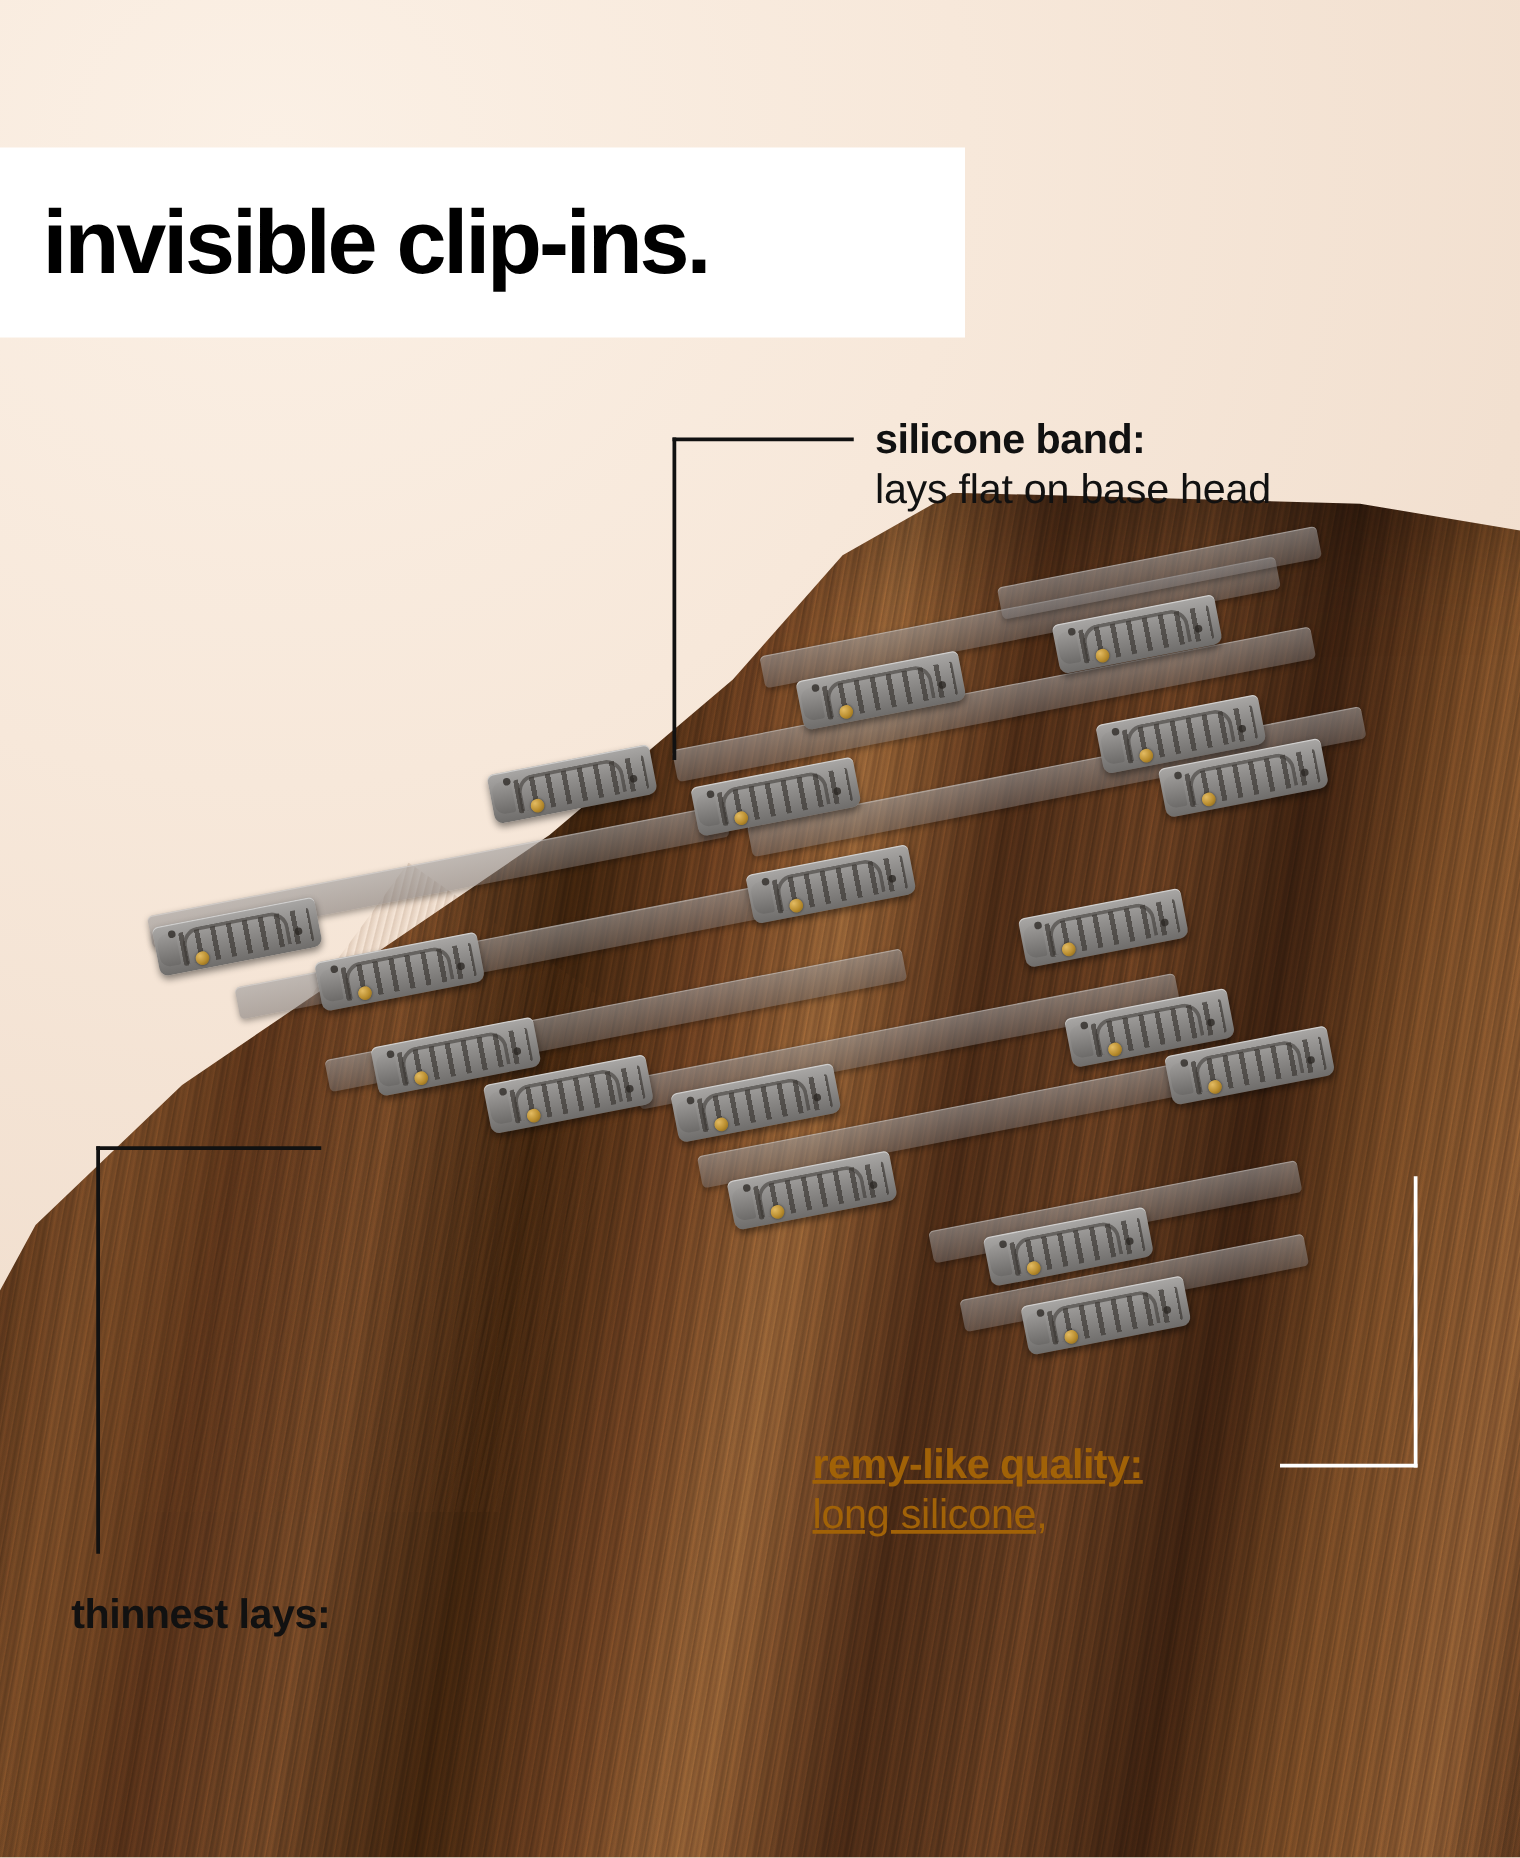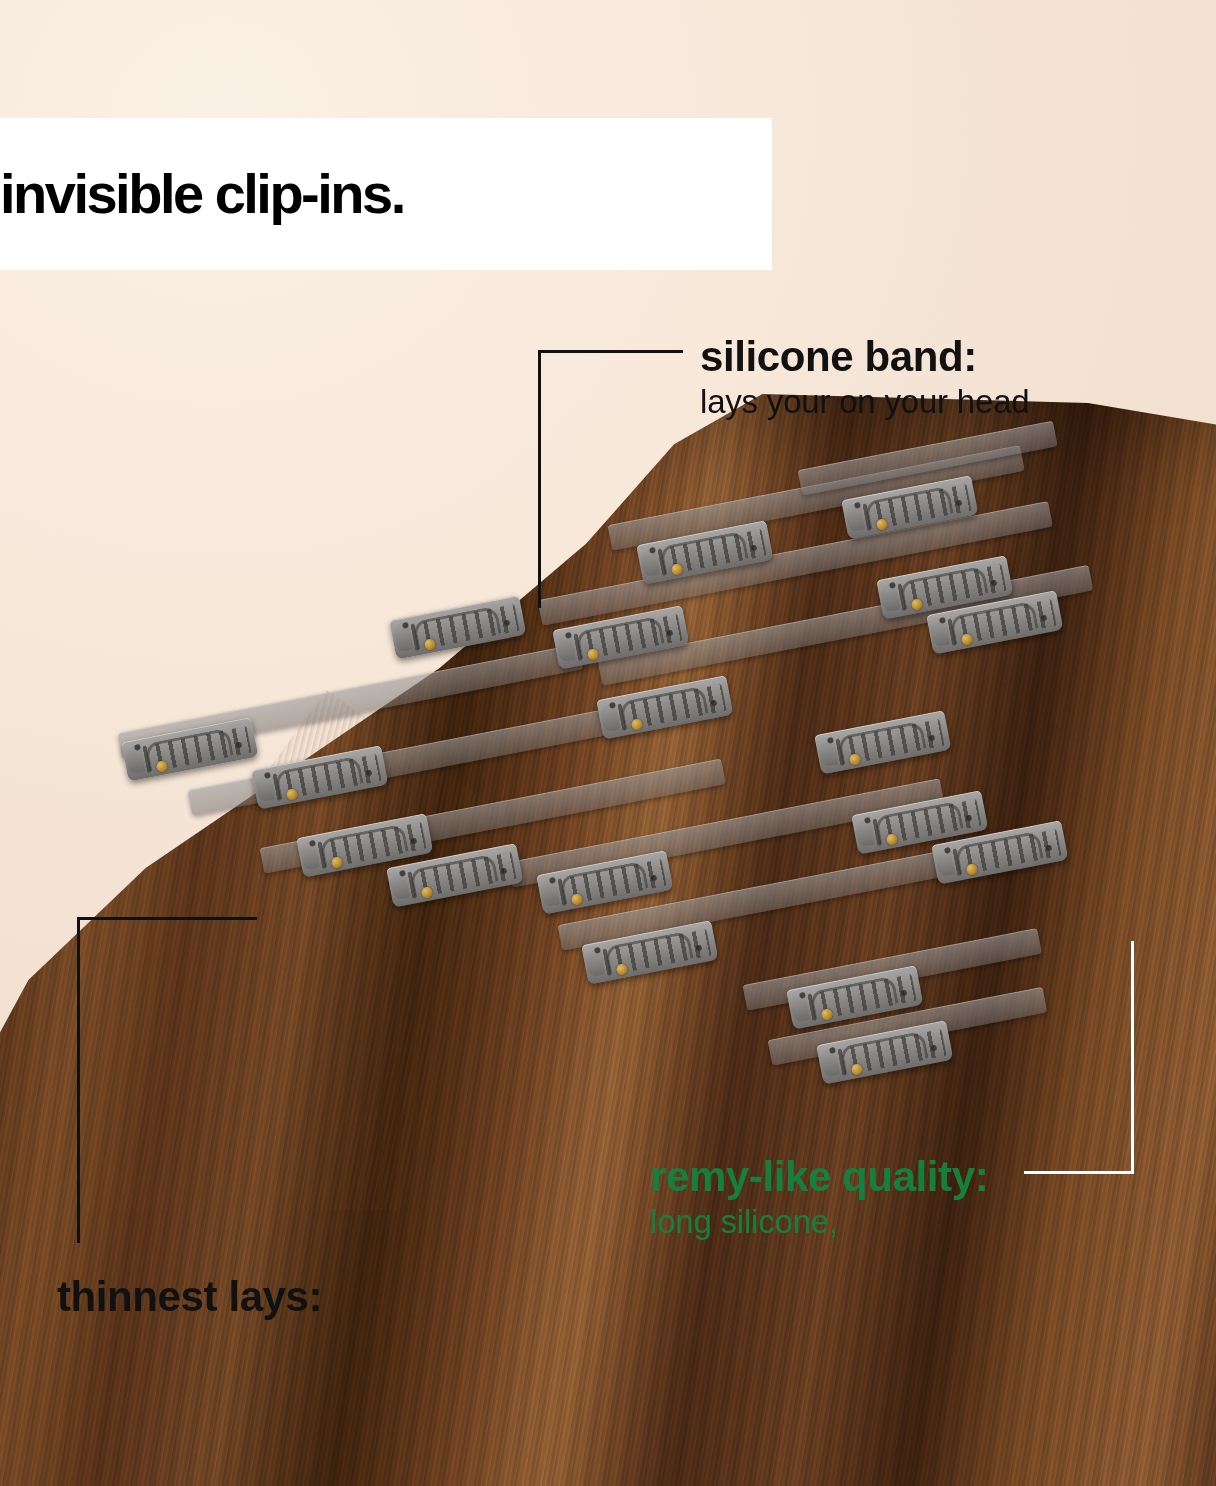--- a/index.html
+++ b/index.html
@@ -154,44 +154,45 @@
 
   
   .title-banner{
     position:absolute;
     left:0; top:118px;
     width:772px; height:152px;
     background:#ffffff;
     display:flex; align-items:center;
   }
   .title-text{
-    font-size:56px;
+    font-size:72px;
     font-weight:700;
     letter-spacing:-2.5px;
     color:#000000;
+    padding-left:34px;
     line-height:1;
     white-space:nowrap;
   }
 
   
   .callout{ position:absolute; }
   .callout .head{
     font-weight:700;
-    font-size:42px;
+    font-size:33px;
     letter-spacing:-0.4px;
     line-height:1.18;
   }
   .callout .body{
     font-weight:400;
     font-size:33px;
     letter-spacing:-0.2px;
     line-height:1.20;
   }
   .dark .head, .dark .body { color:#111111; }
-  .light .head, .light .body { color:#15803d; }
+  .light .head, .light .body { color:#a16207;text-decoration:underline; }
 
   #callout-silicone{ left:700px; top:332px; width:470px; }
   #callout-thinnest{ left:57px; top:1272px; width:400px; }
   #callout-remy{ left:650px; top:1152px; width:420px; }
 
   
   .leader{ position:absolute; }
   .leader .h, .leader .v { position:absolute; background:#111; }
   .leader.white .h, .leader.white .v { background:#ffffff; }
   .leader .h{ height:3px; }
@@ -408,21 +409,21 @@
     <div class="h"></div>
     <div class="v"></div>
   </div>
   <div class="leader white" id="leader-remy">
     <div class="v"></div>
     <div class="h"></div>
   </div>
 
   <div class="callout dark" id="callout-silicone">
     <div class="head">silicone band:</div>
-    <div class="body">lays your on your head</div>
+    <div class="body">lays flat on base head</div>
   </div>
 
   <div class="callout dark" id="callout-thinnest">
     <div class="head">thinnest lays:</div>
   </div>
 
   <div class="callout light" id="callout-remy">
     <div class="head">remy-like quality:</div>
     <div class="body">long silicone,</div>
   </div>

